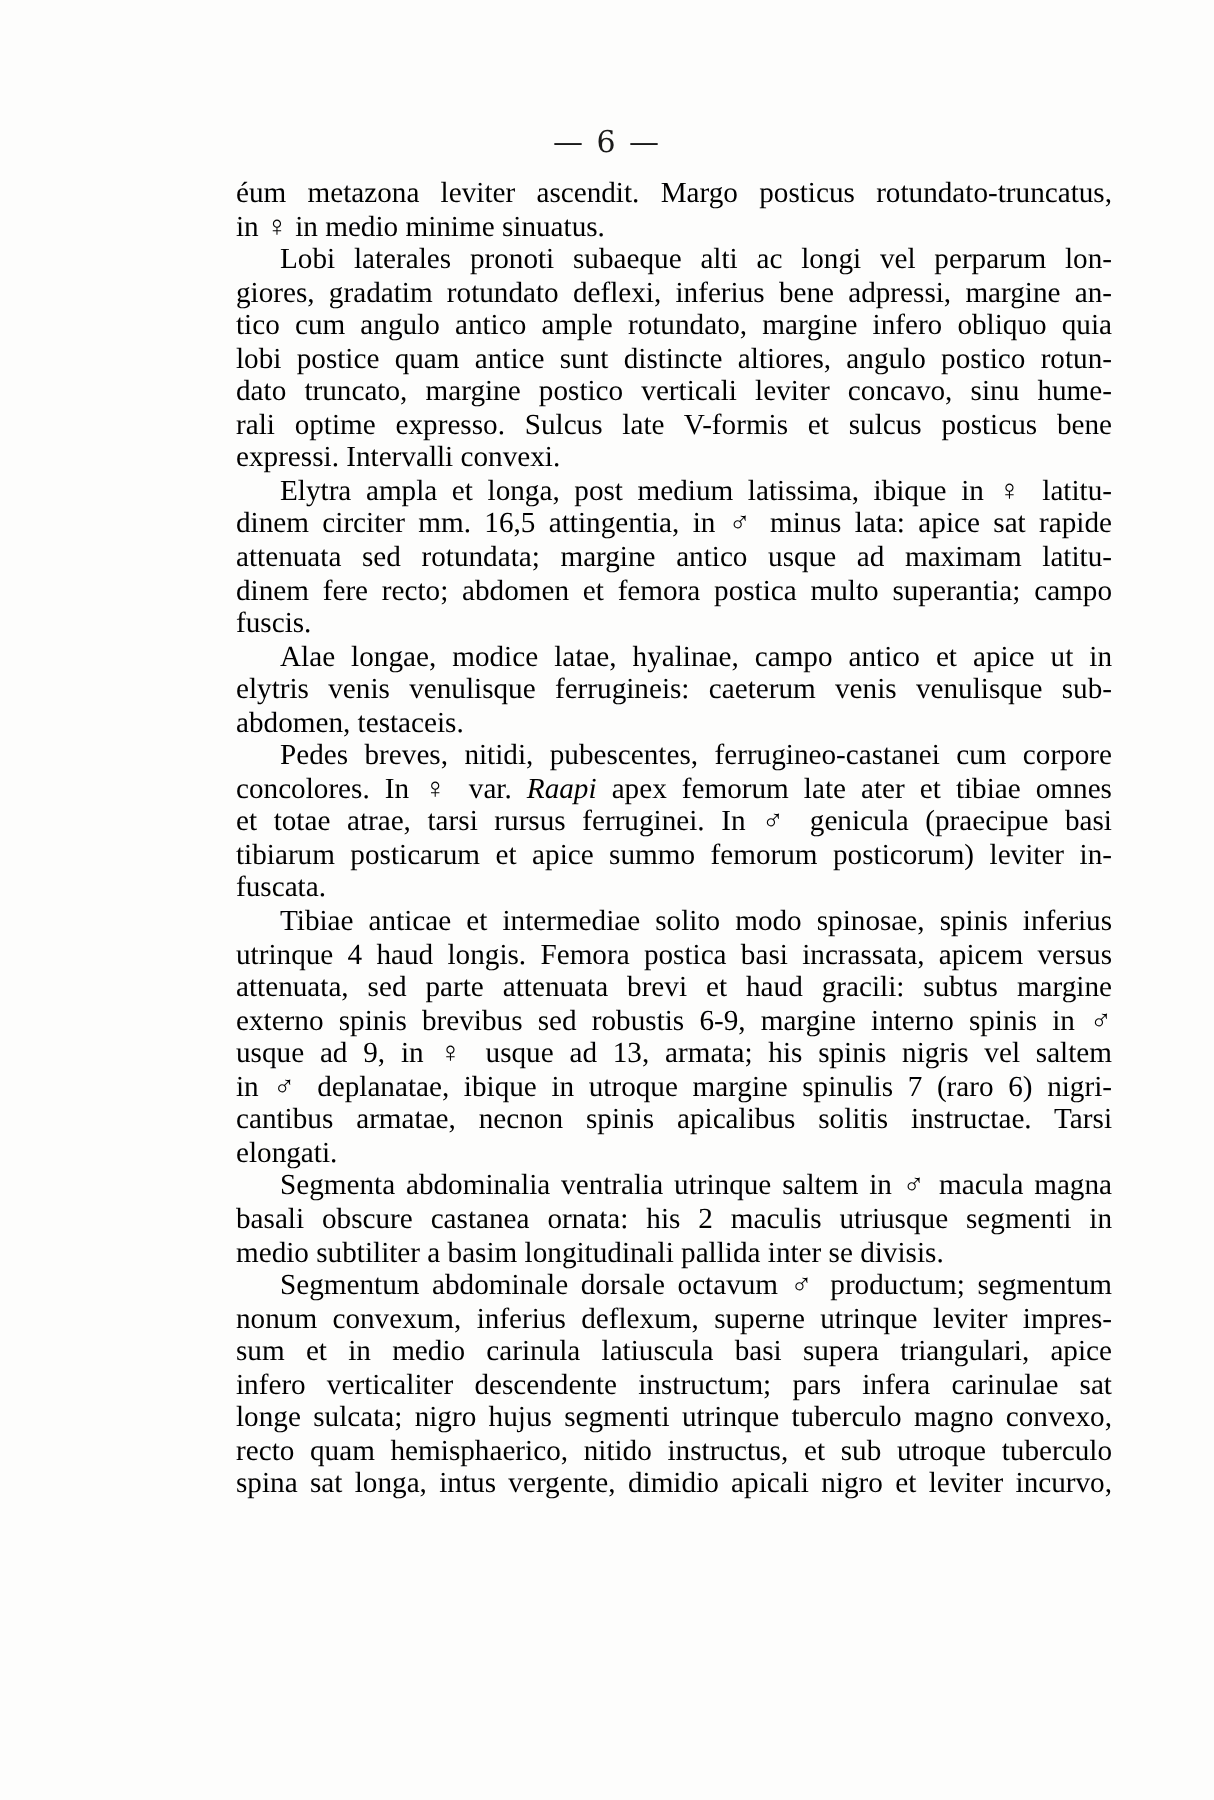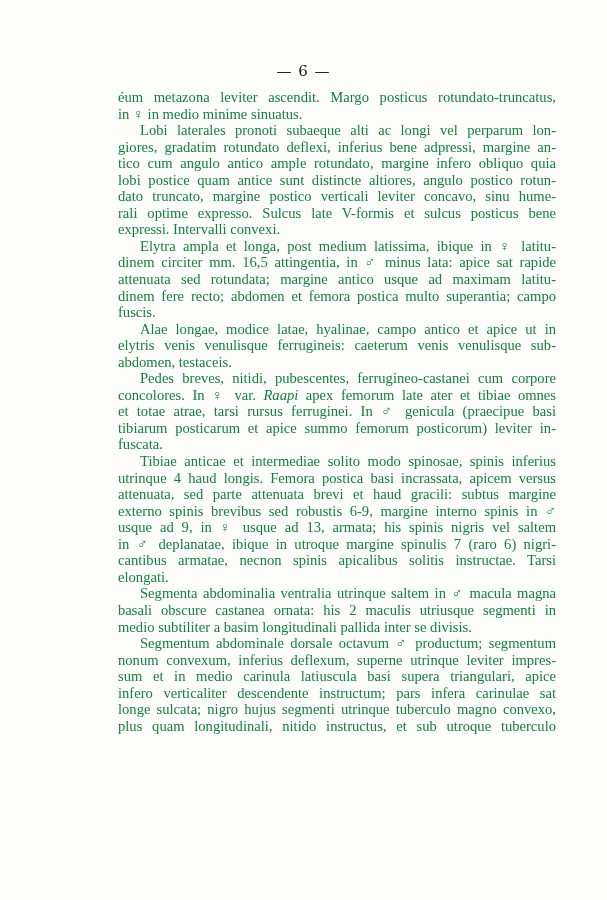--- a/index.html
+++ b/index.html
@@ -10,21 +10,21 @@
     }
     .page-number {
       position: absolute; left: 0; width: 607px; top: 62px;
       text-align: center;
       font-family: "DejaVu Serif", serif; font-size: 15px; color: #1a1a1a;
       letter-spacing: 1px;
     }
     .text-block {
       position: absolute; left: 118px; top: 89px; width: 438px;
       font-family: "Liberation Serif", serif; font-size: 14.6px;
-      line-height: 16.55px; color: #15803d;
+      line-height: 16.55px; color: #000000;
     }
     .line {
       display: block; white-space: nowrap; height: 16.55px;
       text-align: justify; text-align-last: justify;
     }
     .line.last { text-align-last: left; }
     .line.indent { padding-left: 22px; }
     em { font-style: italic; }
   </style>
 </head>
@@ -79,16 +79,17 @@
         <span class="line indent">Segmenta abdominalia ventralia utrinque saltem in ♂ macula magna</span>
         <span class="line">basali obscure castanea ornata: his 2 maculis utriusque segmenti in</span>
         <span class="line last">medio subtiliter a basim longitudinali pallida inter se divisis.</span>
       </div>
       <div>
         <span class="line indent">Segmentum abdominale dorsale octavum ♂ productum; segmentum</span>
         <span class="line">nonum convexum, inferius deflexum, superne utrinque leviter impres-</span>
         <span class="line">sum et in medio carinula latiuscula basi supera triangulari, apice</span>
         <span class="line">infero verticaliter descendente instructum; pars infera carinulae sat</span>
         <span class="line">longe sulcata; nigro hujus segmenti utrinque tuberculo magno convexo,</span>
-        <span class="line">plus quam longitudinali, nitido instructus, et sub utroque tuberculo</span>
+        <span class="line">recto quam hemisphaerico, nitido instructus, et sub utroque tuberculo</span>
+        <span class="line">spina sat longa, intus vergente, dimidio apicali nigro et leviter incurvo,</span>
       </div>
     </div>
 </div>
 
 </body></html>

